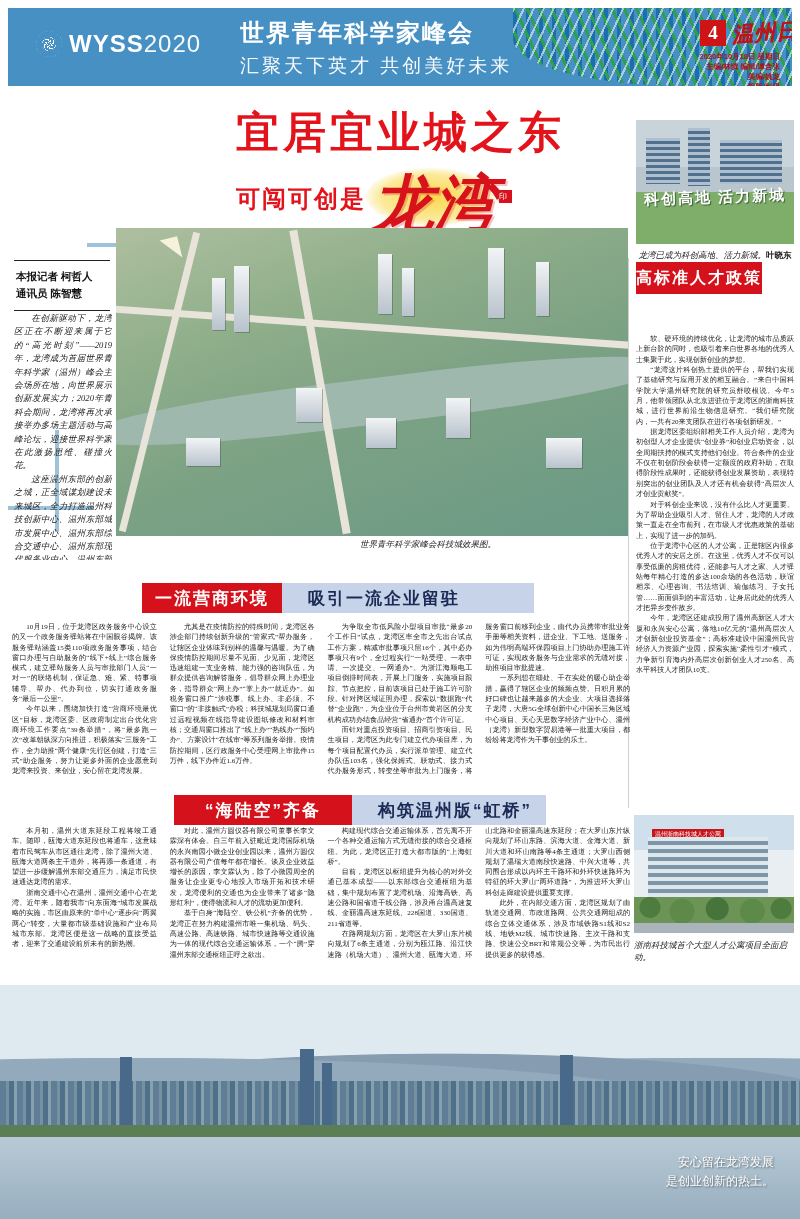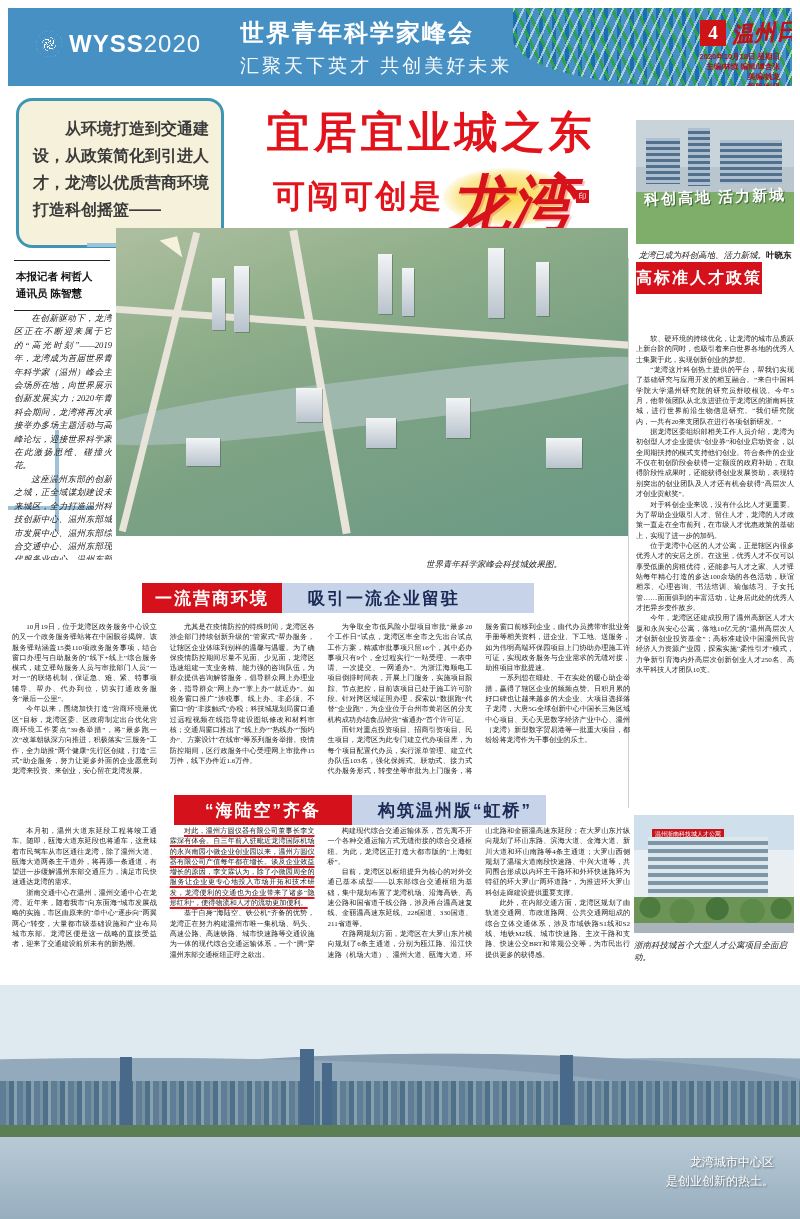--- a/index.html
+++ b/index.html
@@ -43,24 +43,24 @@
   .bubble-tail-fill { left:162px; top:238px; width:0; height:0;
     border-left:18px solid transparent; border-top:22px solid #f6f1da; transform:rotate(-14deg); z-index:2; }
   .bubble p { font-size:16px; line-height:27px; color:#3a3a3a; text-align:justify;
     text-indent:2em; font-family:"Liberation Sans", sans-serif; font-weight:bold; }
 
   
   .cross-h { background:#9cc3da; height:4px; }
   .cross-v { background:#9cc3da; width:4px; }
 
   
-  .headline { left:236px; top:104px; width:390px; text-align:center; color:#e3131b; }
+  .headline { left:236px; top:104px; width:390px; text-align:left; color:#e3131b; }
   .headline .h1 { font-size:43px; font-weight:900; letter-spacing:4px;
     font-family:"Liberation Sans", sans-serif; }
-  .headline .h2 { margin-top:10px; font-size:32px; font-weight:900; letter-spacing:2px;
+  .headline .h2 { margin-top:10px; font-size:24px; font-weight:900; letter-spacing:2px;
     font-family:"Liberation Sans", sans-serif; display:inline-block; }
   .lw-wrap { display:inline-block; position:relative; vertical-align:-18px; margin-left:6px; }
   .lw-glow { position:absolute; left:-6px; top:6px; width:130px; height:58px; border-radius:50%;
     background:radial-gradient(ellipse at center, #f9d84a 0%, rgba(249,216,74,.55) 55%, rgba(249,216,74,0) 75%); }
   .lw { position:relative; font-size:62px; font-weight:bold; font-style:italic;
     font-family:"Liberation Serif", serif; color:#d8121a; text-shadow:2px 2px 0 rgba(216,18,26,.25); }
   .seal { position:relative; display:inline-block; width:13px; height:13px; background:#d8121a;
     color:#fff; font-size:8px; line-height:13px; vertical-align:8px; margin-left:3px; }
 
   
@@ -75,21 +75,21 @@
   .cap b { font-style:normal; font-family:"Liberation Sans", sans-serif; }
   .cap-tr { left:636px; top:250px; width:158px; text-align:center; }
 
   .main-img { left:116px; top:228px; width:512px; height:308px; overflow:hidden;
     background:linear-gradient(160deg, #aebfa0 0%, #8fae8a 30%, #7da284 55%, #6a9a86 100%); }
   .main-img .river { position:absolute; left:-20px; top:150px; width:560px; height:46px;
     background:#9fb8ad; transform:rotate(-7deg); border-radius:40%; }
   .main-img .road { position:absolute; background:#e8e4da; }
   .tower { position:absolute; background:linear-gradient(#f2f4f6, #b9c3cc);
     box-shadow:1px 1px 0 rgba(60,80,70,.4); }
-  .cap-main { left:360px; top:559px; width:268px; text-align:center; }
+  .cap-main { left:360px; top:539px; width:268px; text-align:left; }
 
   .photo-bld { left:634px; top:815px; width:160px; height:118px; overflow:hidden;
     background:linear-gradient(#cfe0ec 0 30%, #e8eef2 30% 100%); }
   .photo-bld .roof-sign { position:absolute; left:18px; top:14px; background:#c8151c; color:#fff;
     font-size:6px; padding:1px 3px; white-space:nowrap; font-family:"Liberation Sans", sans-serif; }
   .photo-bld .body { position:absolute; left:14px; top:22px; width:120px; height:66px;
     background:repeating-linear-gradient(#dde7ee 0 4px, #7f95a8 4px 8px); }
   .photo-bld .trees { position:absolute; left:0; bottom:10px; width:160px; height:26px;
     background:radial-gradient(circle at 10% 40%, #4e7b3e 0 10px, transparent 11px),
       radial-gradient(circle at 30% 55%, #5d8a48 0 12px, transparent 13px),
@@ -127,21 +127,21 @@
 
   .sec-band { height:30px; display:flex; font-family:"Liberation Sans", sans-serif; }
   .sec-red { background:#d5111b; color:#fff; font-weight:bold; font-size:17px;
     display:flex; align-items:center; justify-content:center; letter-spacing:2px; }
   .sec-blue { background:#c6d3e8; color:#1b2a56; font-weight:bold; font-size:17px;
     display:flex; align-items:center; padding-left:26px; letter-spacing:2px; flex:1; }
 
   .body-cols { column-gap:13px; }
   .body-cols p, .col-one p { font-size:7.1px; line-height:10.3px; text-align:justify;
     text-indent:2em; color:#1c1c1c; }
-  .underline-red { text-decoration:underline; text-decoration-color:#e3131b;
+  .underline-red { text-decoration-color:#e3131b;
     text-decoration-thickness:1.5px; text-underline-offset:1.5px; color:#7a1010; }
 
   .mid-body { left:12px; top:622px; width:618px; height:168px; overflow:hidden; column-count:4; }
   .bot-body { left:12px; top:826px; width:618px; height:142px; overflow:hidden; column-count:4; }
 
   .right-col-rule { left:628px; top:258px; width:1px; height:550px; background:#cfcfcf; }
   .talent-red { left:636px; top:262px; width:126px; height:32px; background:#d5111b; color:#fff;
     display:flex; align-items:center; justify-content:center; font-size:16px; font-weight:bold;
     letter-spacing:2px; font-family:"Liberation Sans", sans-serif; }
   .talent-blue { left:636px; top:300px; width:158px; height:26px; background:#c6d3e8; color:#1b2a56;
@@ -168,23 +168,20 @@
     <div class="abs page-num">4</div>
     <div class="abs paper-logo">温州日报</div>
     <div class="abs mast-info">
       <div>2020年10月18日 星期日</div>
       <div>主编/林慎 编辑/谭含张</div>
       <div>美编/姚龙</div>
       <div>组版/彭得</div>
     </div>
   </div>
 
-  <div class="abs bubble">
-    <p>从环境打造到交通建设，从政策简化到引进人才，龙湾以优质营商环境打造科创摇篮——</p>
-  </div>
   <div class="abs bubble-tail"></div>
   <div class="abs bubble-tail-fill"></div>
 
   <div class="abs cross-h" style="left:87px; top:243px; width:55px;"></div>
   <div class="abs cross-v" style="left:124px; top:232px; height:30px;"></div>
   <div class="abs cross-v" style="left:55px; top:430px; height:102px;"></div>
   <div class="abs cross-h" style="left:8px; top:506px; width:86px;"></div>
 
   <div class="abs headline">
     <div class="h1">宜居宜业城之东</div>
@@ -283,18 +280,18 @@
   <div class="abs panorama">
     <div class="pan-mountain"></div>
     <div class="pan-city"></div>
     <div class="pan-tower" style="left:120px; top:72px; width:12px; height:70px;"></div>
     <div class="pan-tower" style="left:300px; top:64px; width:14px; height:78px;"></div>
     <div class="pan-tower" style="left:322px; top:78px; width:10px; height:64px;"></div>
     <div class="pan-tower" style="left:560px; top:70px; width:13px; height:72px;"></div>
     <div class="pan-green"></div>
     <div class="pan-water"></div>
     <div class="pan-cap">
-      <div>龙湾城市中心区</div>
+      <div>安心留在龙湾发展</div>
       <div>是创业创新的热土。</div>
     </div>
   </div>
 
 </div>
 
 </body></html>

